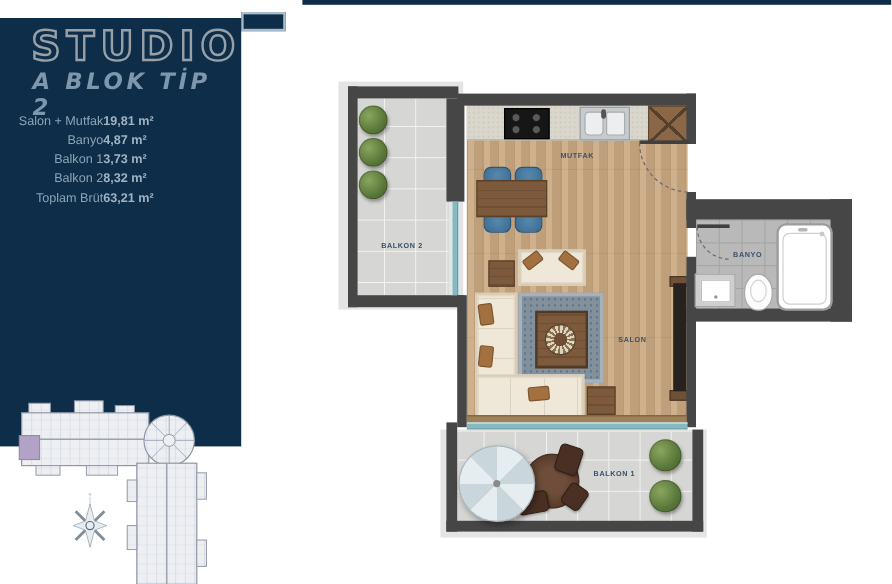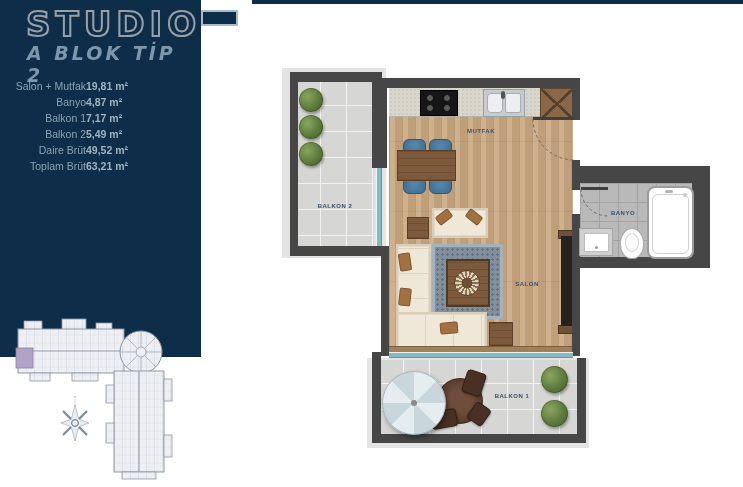--- a/index.html
+++ b/index.html
@@ -1,19 +1,19 @@
 <!DOCTYPE html>
 <html><head>
 <meta charset="utf-8">
 <style>
   html,body{margin:0;padding:0;background:#fff;}
   #page{position:relative;width:743px;height:487px;background:#fff;overflow:hidden;
         font-family:"Liberation Sans",sans-serif;}
   
-  #sidebar{position:absolute;left:0;top:0;width:201px;height:357px;background:#0d2d48;}
+  #sidebar{position:absolute;left:0;top:15px;width:201px;height:357px;background:#0d2d48;}
   #topbar{position:absolute;left:252px;top:0;width:491px;height:4px;background:#0d2d48;}
   #title-dash{position:absolute;left:201px;top:10px;width:33px;height:12px;background:#0d2d48;
               border:2px solid #a9bcc9;}
   #title{position:absolute;left:26px;top:4px;margin:0;font-family:"DejaVu Sans",sans-serif;
          font-size:34px;font-weight:700;letter-spacing:5px;color:#98a0a7;}
   @supports ((-webkit-text-stroke:1px #000)){
     #title{color:transparent;-webkit-text-stroke:2px #98a0a7;}
   }
   #subtitle{position:absolute;left:27px;top:42px;margin:0;font-size:19px;font-weight:700;
             letter-spacing:3px;color:#7d97ad;font-family:"DejaVu Sans",sans-serif;font-style:italic;}
@@ -76,29 +76,25 @@
       <div class="row">
         <span class="lbl">Salon + Mutfak</span>
         <span class="val">19,81 m²</span>
       </div>
       <div class="row">
         <span class="lbl">Banyo</span>
         <span class="val">4,87 m²</span>
       </div>
       <div class="row">
         <span class="lbl">Balkon 1</span>
-        <span class="val">7,17 m²</span>
+        <span class="val">3,73 m²</span>
       </div>
       <div class="row">
         <span class="lbl">Balkon 2</span>
-        <span class="val">5,49 m²</span>
-      </div>
-      <div class="row">
-        <span class="lbl">Daire Brüt</span>
-        <span class="val">49,52 m²</span>
+        <span class="val">8,32 m²</span>
       </div>
       <div class="row">
         <span class="lbl">Toplam Brüt</span>
         <span class="val">63,21 m²</span>
       </div>
     </div>
 
     <svg style="position:absolute;left:10px;top:315px" width="170" height="168" viewBox="0 0 170 168">
       <defs>
         <pattern id="pv" width="8" height="8" patternUnits="userSpaceOnUse">

